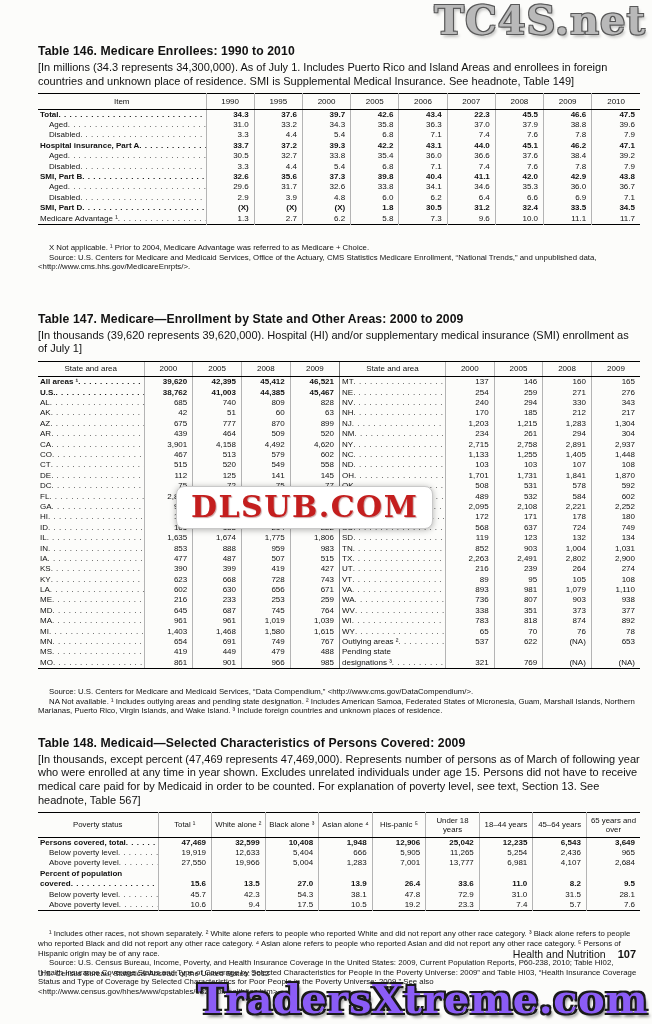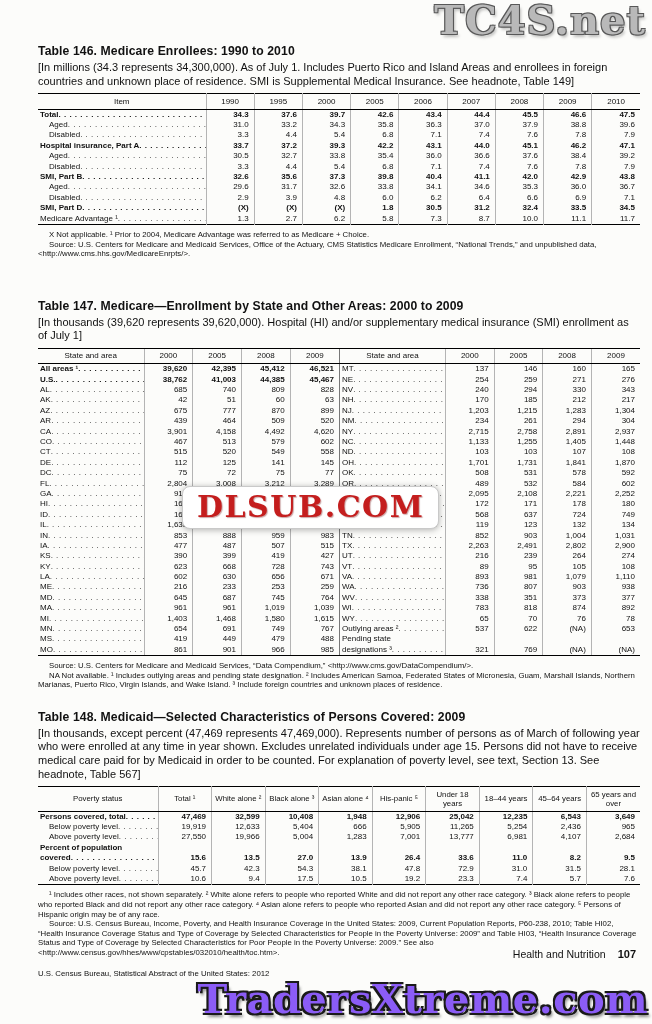--- a/index.html
+++ b/index.html
@@ -5,21 +5,21 @@
   * { margin:0; padding:0; box-sizing:border-box; }
   html,body { width:652px; height:1024px; }
   body {
     position:relative; background:#fcfcfa; color:#111; overflow:hidden;
     font-family:"Liberation Sans", sans-serif;
   }
   .content { position:relative; z-index:1; padding:44px 12px 0 38px; }
 
   .tbl-title { font-size:12.2px; font-weight:bold; letter-spacing:.1px; margin:0 0 3px; }
   .headnote { font-size:11px; line-height:1.23; margin:2px 0 5px; }
-  .notes { margin-top:5px; }
+  .notes { margin-top:18px; }
   .note { font-size:7.8px; line-height:1.23; text-indent:11px; }
 
   table { border-collapse:collapse; width:100%; table-layout:fixed; }
   .tbl { border-top:1.6px solid #000; border-bottom:1px solid #000; }
   th { font-weight:normal; font-size:8px; line-height:1.2; text-align:center;
        vertical-align:middle; padding:2.5px 1px; border-bottom:1px solid #000; }
   td { font-size:8px; line-height:1.3; vertical-align:bottom; padding:0; }
   td.val { text-align:right; padding-right:5px; }
   td.val, th.vh { border-left:1px solid #b4b4b4; }
   td.lbl { padding-left:2px; overflow:hidden; }
@@ -41,21 +41,21 @@
   .t148 th { font-size:7.8px; }
 
   
   .wm-top {
     position:absolute; top:-4px; right:6px; z-index:5;
     font-family:"DejaVu Serif", serif; font-weight:bold; font-size:40px; letter-spacing:1px;
     color:#b9b9b9;
     text-shadow:-1px -1px 0 #585858, 1px -1px 0 #585858, -1px 1px 0 #585858, 1px 1px 0 #585858, 2px 3px 3px rgba(0,0,0,.25);
   }
   .wm-mid {
-    position:absolute; top:486px; left:182px; z-index:5;
+    position:absolute; top:486px; left:176px; z-index:5;
     background:#ffffff; border:1px solid #c9c9c9; border-radius:8px;
     box-shadow:0 1px 6px rgba(0,0,0,.3);
     padding:2px 14px 4px;
     font-family:"DejaVu Serif", serif; font-weight:bold; font-size:30px; letter-spacing:1.5px;
     color:#c41e1e; text-shadow:1px 1px 1px rgba(110,0,0,.35);
   }
   .wm-bottom {
     position:absolute; top:975px; right:4px; z-index:6;
     font-family:"DejaVu Serif", serif; font-weight:bold; font-size:40px; letter-spacing:.5px;
     color:#8b5cf6;
@@ -101,21 +101,21 @@
               <div class="leader">
                 <span class="txt">Total</span>
                 <span class="dots"></span>
               </div>
             </td>
             <td class="val b">34.3</td>
             <td class="val b">37.6</td>
             <td class="val b">39.7</td>
             <td class="val b">42.6</td>
             <td class="val b">43.4</td>
-            <td class="val b">44.4</td>
+            <td class="val b">22.3</td>
             <td class="val b">45.5</td>
             <td class="val b">46.6</td>
             <td class="val b">47.5</td>
           </tr>
           <tr>
             <td class="lbl ind">
               <div class="leader">
                 <span class="txt">Aged</span>
                 <span class="dots"></span>
               </div>
@@ -271,21 +271,21 @@
               <div class="leader">
                 <span class="txt">Medicare Advantage ¹</span>
                 <span class="dots"></span>
               </div>
             </td>
             <td class="val">1.3</td>
             <td class="val">2.7</td>
             <td class="val">6.2</td>
             <td class="val">5.8</td>
             <td class="val">7.3</td>
-            <td class="val">8.7</td>
+            <td class="val">9.6</td>
             <td class="val">10.0</td>
             <td class="val">11.1</td>
             <td class="val">11.7</td>
           </tr>
         </tbody>
     </table>
     <div class="notes">
       <p class="note">X Not applicable.  ¹ Prior to 2004, Medicare Advantage was referred to as Medicare + Choice.</p>
       <p class="note">Source: U.S. Centers for Medicare and Medicaid Services, Office of the Actuary, CMS Statistics Medicare Enrollment, “National Trends,” and unpublished data, &lt;http://www.cms.hhs.gov/MedicareEnrpts/&gt;.</p>
     </div>

